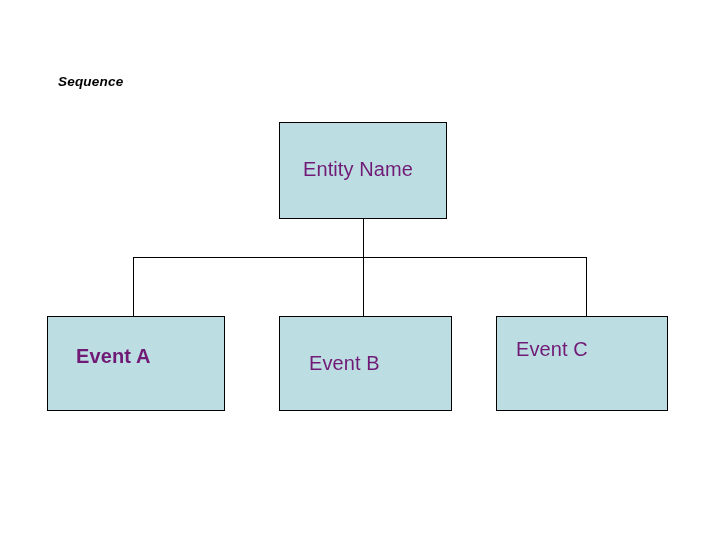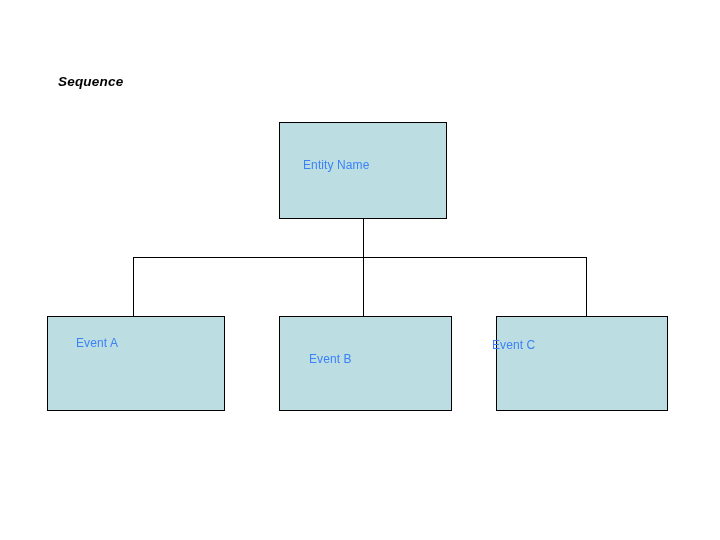--- a/index.html
+++ b/index.html
@@ -28,23 +28,23 @@
   }
   .node-box {
     position: absolute;
     box-sizing: border-box;
     background: #bcdee3;
     border: 1.4px solid #000000;
   }
   .node-label {
     position: absolute;
     font-family: "Liberation Sans", sans-serif;
-    font-size: 12px;
+    font-size: 20px;
     font-weight: normal;
-    color: #3b82f6;
+    color: #701a75;
     white-space: nowrap;
     letter-spacing: 0.1px;
   }
   .connector-v {
     position: absolute;
     width: 0;
     border-left: 1.4px solid #000000;
   }
   .connector-h {
     position: absolute;
@@ -66,21 +66,21 @@
   <div class="connector-v" style="left:133px; top:257px; height:60px;"></div>
 
   <div class="connector-v" style="left:363px; top:257px; height:60px;"></div>
 
   <div class="connector-v" style="left:586px; top:257px; height:60px;"></div>
 
   <div class="node-box" style="left:279px; top:122px; width:168px; height:97px;"></div>
   <div class="node-label" style="left:303px; top:158px;">Entity Name</div>
 
   <div class="node-box" style="left:47px; top:316px; width:178px; height:95px;"></div>
-  <div class="node-label" style="left:76px; top:336px;">Event A</div>
+  <div class="node-label" style="left:76px; top:345px;font-weight:bold;">Event A</div>
 
   <div class="node-box" style="left:279px; top:316px; width:173px; height:95px;"></div>
   <div class="node-label" style="left:309px; top:352px;">Event B</div>
 
   <div class="node-box" style="left:496px; top:316px; width:172px; height:95px;"></div>
-  <div class="node-label" style="left:492px; top:338px;">Event C</div>
+  <div class="node-label" style="left:516px; top:338px;">Event C</div>
 
 </div>
 
 </body></html>

